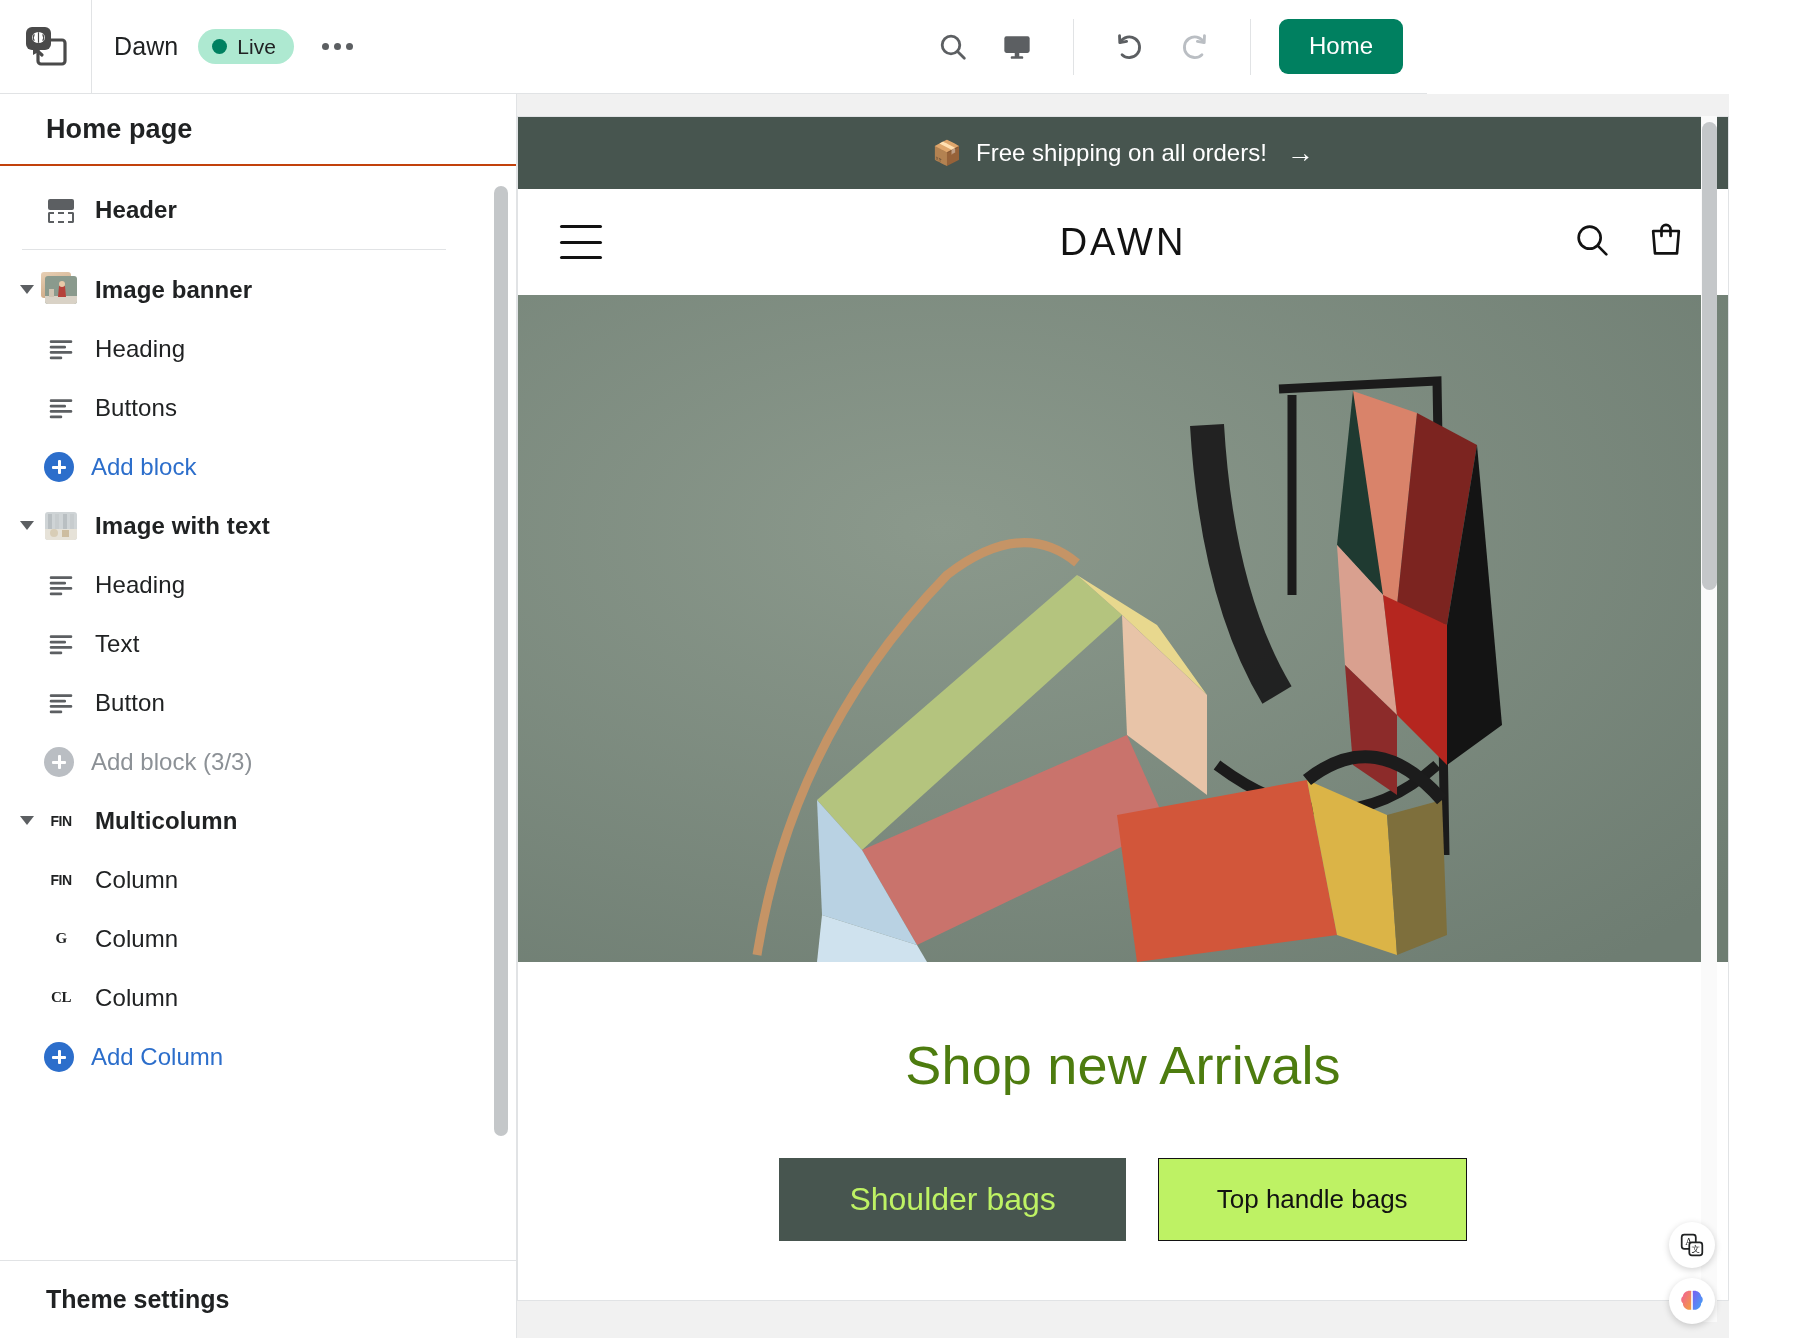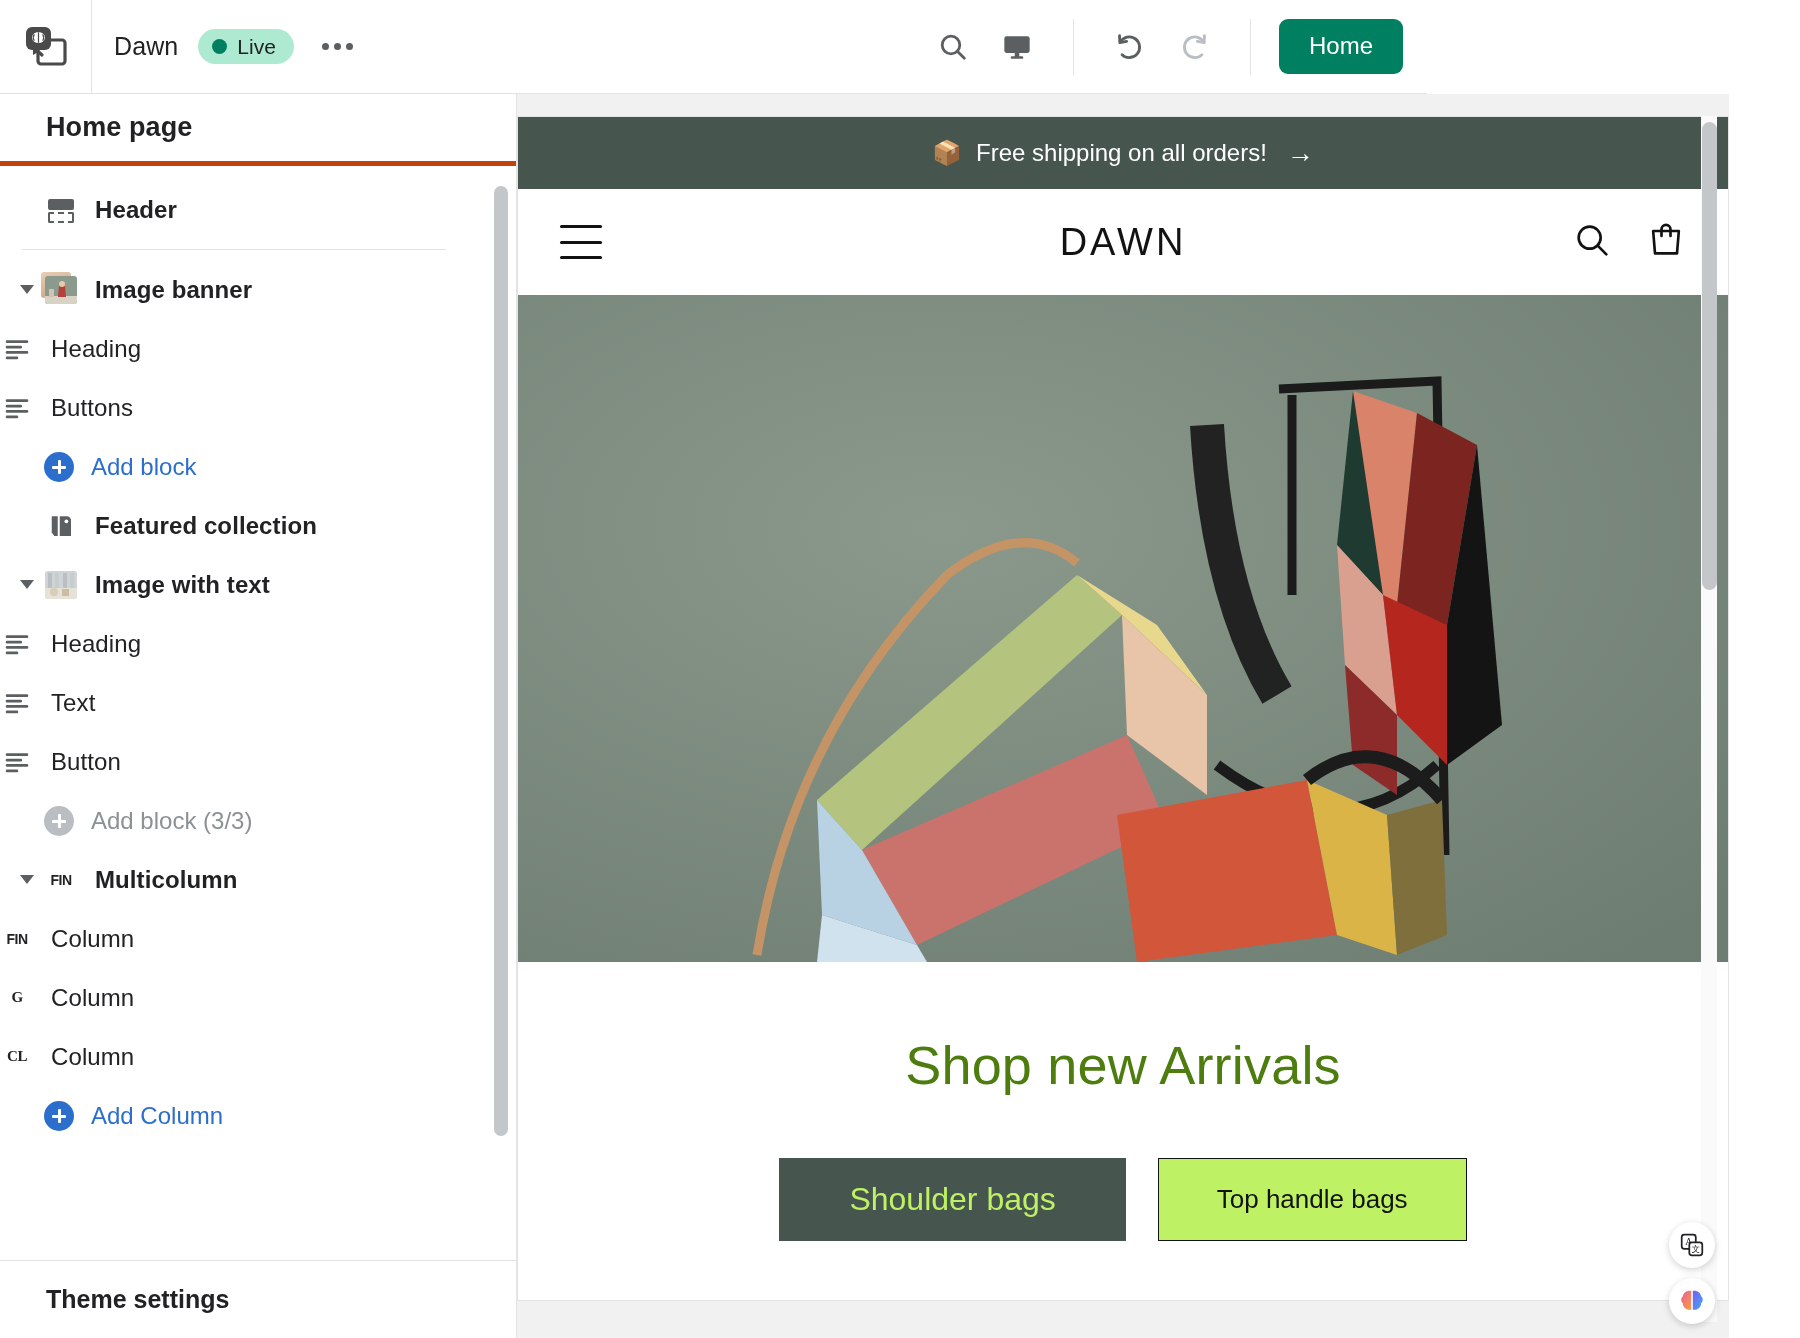--- a/index.html
+++ b/index.html
@@ -66,21 +66,21 @@
     width: 517px; min-width: 517px;
     background: #ffffff;
     border-right: 1px solid #e1e3e5;
     display: flex; flex-direction: column;
     position: relative;
   }
   .sidebar-head {
     height: 72px; min-height: 72px;
     display: flex; align-items: center;
     padding: 0 46px;
-    border-bottom: 5px solid #c2410c;
+    border-bottom: 2px solid #c2410c;
   }
   .sidebar-head h1 { font-size: 27px; font-weight: 700; color: #202223; letter-spacing: .1px; }
 
   .tree {
     flex: 1; overflow: hidden; position: relative;
     padding-top: 14px;
   }
   .tree-inner { padding-right: 36px; }
 
   .row {
@@ -102,21 +102,21 @@
   }
   .tri.down {
     border-left: 7px solid transparent;
     border-right: 7px solid transparent;
     border-top: 9px solid #5c5f62;
     border-bottom: none;
   }
   .ic { width: 34px; min-width: 34px; height: 34px; display:flex; align-items:center; justify-content:center; }
   .row-label { font-size: 24px; color: #202223; margin-left: 17px; letter-spacing: .1px; }
   .row.section > .row-label { font-weight: 700; }
-  .row.block { }
+  .row.block { padding-left: 44px; }
   .row.block .row-label { font-weight: 400; }
 
   
   .sec-icon { width: 30px; height: 30px; position: relative; }
   .sec-icon .bar { position:absolute; left:2px; top:4px; width:26px; height:11px; background:#5c5f62; border-radius:2px; }
   .sec-icon .dash { position:absolute; left:2px; top:17px; width:26px; height:11px; border:2.5px dashed #5c5f62; border-radius:2px; }
 
   
   .thumb { width: 32px; height: 28px; border-radius: 3px; position: relative; }
   .thumb.stacked::before {
@@ -370,33 +370,20 @@
               </svg>
             </span>
             <span class="row-label">Buttons</span>
           </div>
 
           <div class="addrow">
             <i class="plus-circle"></i>
             <span class="add-label">Add block</span>
           </div>
 
-          <div class="row section">
-            <span class="caret empty">
-                <i class="tri"></i>
-              </span>
-            <span class="ic">
-              <svg class="tag-icon" viewBox="0 0 24 24">
-                <path d="M4.6 4.2 L9.4 4.2 L9.4 20 L6.6 20 L4.6 17.2 Z" fill="#5c5f62"></path>
-                <path d="M11 4.2 L16.6 4.2 C18.6 4.2 20 5.6 20 7.6 L20 20 L11 20 Z" fill="#5c5f62"></path>
-                <circle cx="16.3" cy="8.2" r="1.5" fill="#ffffff"></circle>
-              </svg>
-            </span>
-            <span class="row-label">Featured collection</span>
-          </div>
 
           <div class="row section">
             <span class="caret">
                 <i class="tri down"></i>
               </span>
             <span class="ic">
               <span class="thumb">
                 <span class="thumb-img">
                   <svg width="32" height="28" viewBox="0 0 32 28" preserveAspectRatio="none">
                     <rect width="32" height="28" fill="#cfd4d6"></rect>

